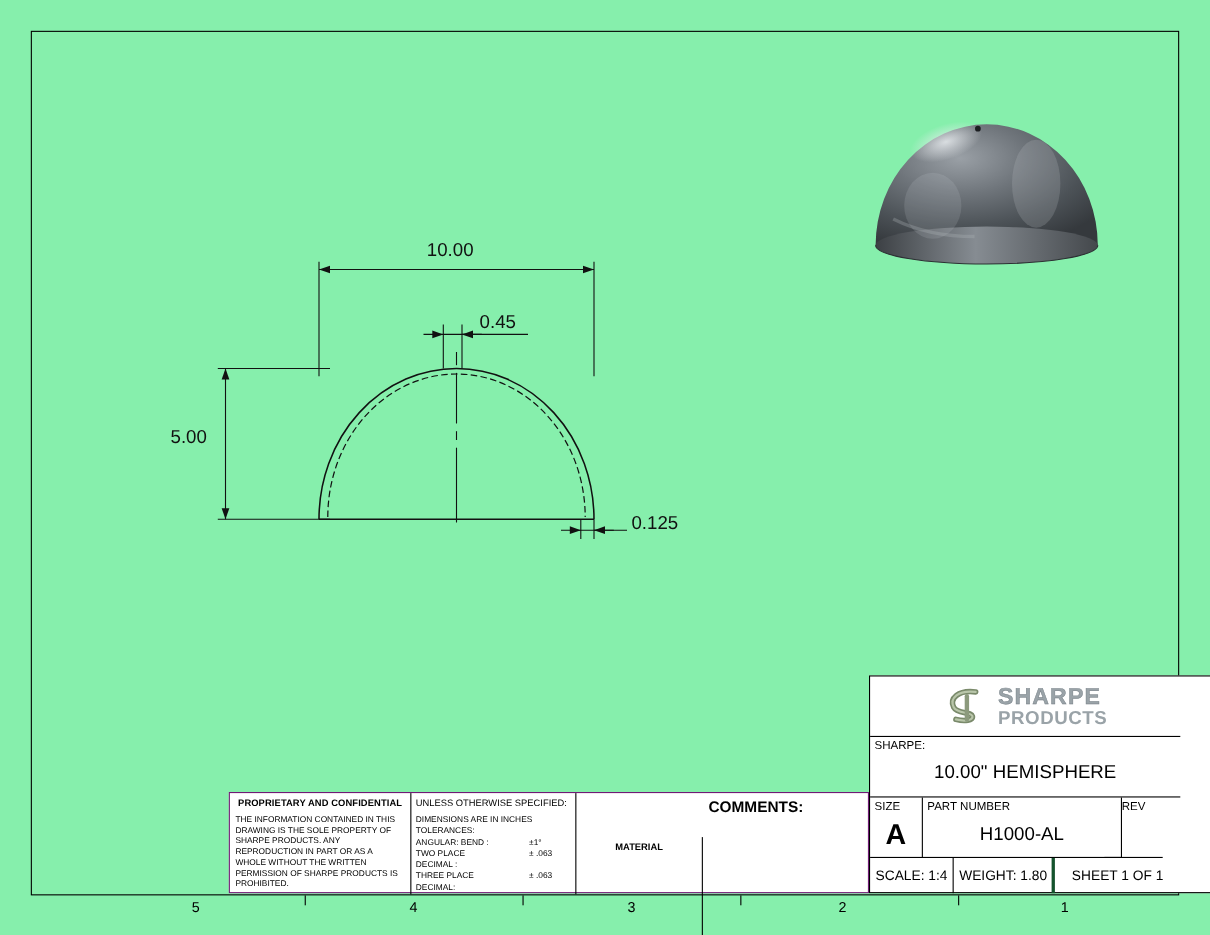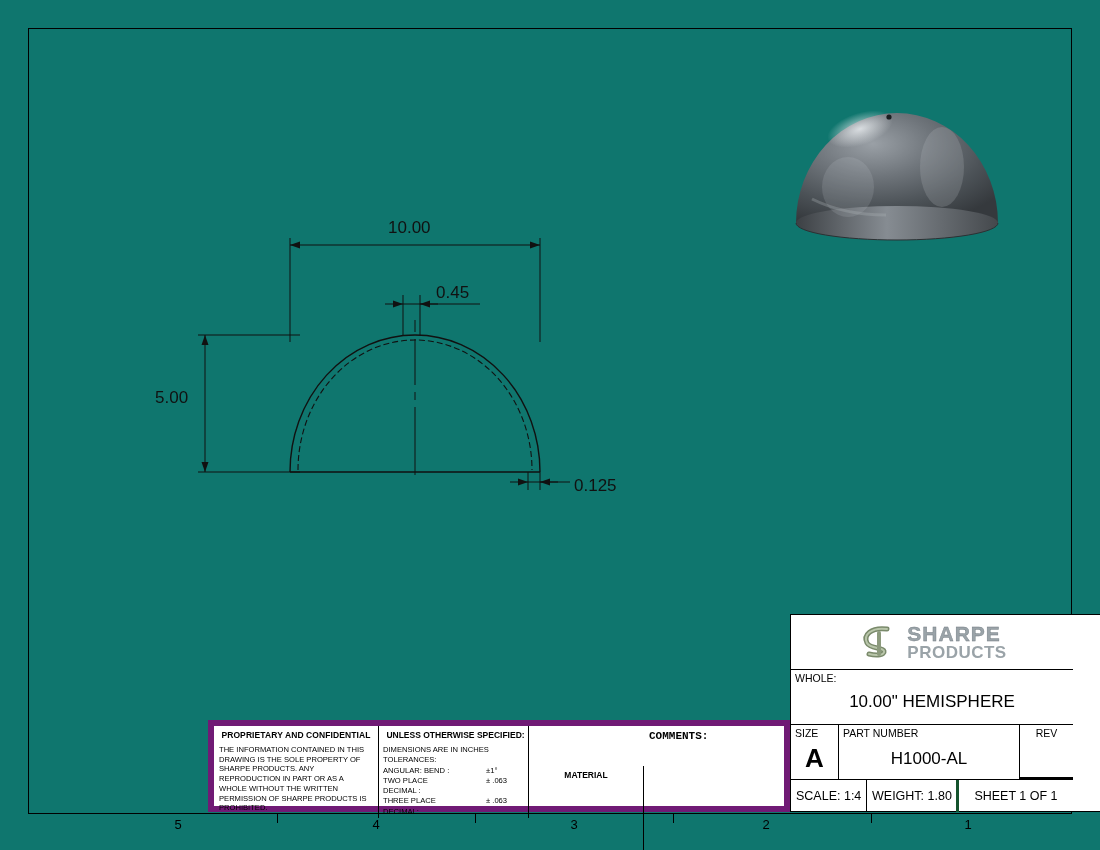--- a/index.html
+++ b/index.html
@@ -6,21 +6,21 @@
   html, body {
     margin: 0; padding: 0;
     width: 1100px; height: 850px;
     background: #ffffff;
     font-family: "Liberation Sans", sans-serif;
     overflow: hidden;
   }
   #sheet {
     position: relative;
     width: 1100px; height: 850px;
-    background: #0f766e;
+    background: #86efac;
   }
   
   .border-frame {
     position: absolute;
     left: 28px; top: 28px;
     width: 1044px; height: 786px;
     border: 1px solid #000;
   }
   
   .zone-label {
@@ -94,22 +94,22 @@
   }
   #pn-cell {
     position: absolute; left: 48px; top: 110px; width: 181px; height: 55px;
     border-right: 1px solid #000; border-bottom: 1px solid #000;
   }
   #pn-value {
     position: absolute; left: 0; right: 0; top: 24px;
     text-align: center; font-size: 17px; color: #000;
   }
   #rev-cell {
-    position: absolute; left: 229px; top: 110px; width: 53px; height: 55px;
-    border-bottom: 3px solid #000000;
+    position: absolute; left: 213px; top: 110px; width: 53px; height: 55px;
+    border-bottom: 1px solid #000000;
   }
   #rev-caption { position: absolute; left: 0; right: 0; top: 2px; text-align: center; font-size: 10.5px; }
   #scale-cell {
     position: absolute; left: 0; top: 165px; width: 76px; height: 32px;
     border-right: 1px solid #000;
     display: flex; align-items: center; padding-left: 5px;
     font-size: 12.5px;
   }
   #weight-cell {
     position: absolute; left: 76px; top: 165px; width: 92px; height: 32px;
@@ -121,57 +121,57 @@
     position: absolute; left: 168px; top: 165px; width: 114px; height: 32px;
     display: flex; align-items: center; justify-content: center;
     font-size: 12.5px;
   }
 
   
   #notesblock {
     position: absolute;
     left: 208px; top: 720px;
     width: 582px; height: 92px;
-    border: 6px solid #701a75;
+    border: 1px solid #701a75;
     background: #fff;
   }
   #prop-cell {
     position: absolute; left: 0; top: 0; width: 165px; height: 92px;
     border-right: 1px solid #000;
   }
   #prop-head {
     font-size: 8.5px; font-weight: bold; text-align: center;
     padding-top: 4px; letter-spacing: .1px;
   }
   #prop-body {
     font-size: 7.6px; line-height: 1.28; padding: 5px 5px 0 5px; color: #000;
   }
   #spec-cell {
     position: absolute; left: 165px; top: 0; width: 150px; height: 92px;
     border-right: 1px solid #000;
   }
-  #spec-head { font-size: 8.5px; font-weight: bold; padding: 4px 0 0 4px; text-align: center; }
+  #spec-head { font-size: 8.5px; font-weight: normal; padding: 4px 0 0 4px; }
   #spec-body { font-size: 7.6px; line-height: 1.35; padding: 5px 4px 0 4px; }
   .spec-row { display: flex; gap: 28px; }
   .spec-row .k { flex: 1; }
   .spec-row .v { width: 38px; }
   #mat-cell {
     position: absolute; left: 315px; top: 0; width: 115px; height: 92px;
     border-right: 1px solid #000;
     margin-top: 40px;
   }
   #mat-head { font-size: 8.5px; font-weight: bold; text-align: center; padding-top: 4px; }
   #mat-body {
     position: absolute; left: 0; right: 0; top: 34px;
     text-align: center; font-size: 15px; line-height: 1.2;
   }
   #comments-cell {
     position: absolute; left: 430px; top: 0; width: 152px; height: 92px;
   }
-  #comments-head { font-size: 11px; font-weight: bold; padding: 4px 0 0 5px; font-family: Liberation Mono, monospace; }
+  #comments-head { font-size: 14px; font-weight: bold; padding: 4px 0 0 5px; }
 </style>
 </head>
 <body>
 
 <div id="sheet">
 
   <div class="border-frame"></div>
 
   <div id="view2d">
     <svg width="560" height="330" viewBox="0 0 560 330">
@@ -210,21 +210,21 @@
 
       <line x1="265" y1="120" x2="265" y2="132" stroke="#111" stroke-width="1"></line>
       <line x1="265" y1="139" x2="265" y2="185" stroke="#111" stroke-width="1"></line>
       <line x1="265" y1="192" x2="265" y2="200" stroke="#111" stroke-width="1"></line>
       <line x1="265" y1="207" x2="265" y2="275" stroke="#111" stroke-width="1"></line>
     </svg>
 
     <span class="dimtext" style="left:238px; top:18px;">10.00</span>
     <span class="dimtext" style="left:286px; top:83px;">0.45</span>
     <span class="dimtext" style="left:5px; top:188px;">5.00</span>
-    <span class="dimtext" style="left:424px; top:276px;">0.125</span>
+    <span class="dimtext" style="left:424px; top:266px;">0.125</span>
   </div>
 
   <div id="iso">
     <svg width="215" height="150" viewBox="0 0 215 150">
       <defs>
         <radialGradient id="domeGrad" cx="38%" cy="28%" r="78%">
           <stop offset="0%" stop-color="#9aa0a6"></stop>
           <stop offset="38%" stop-color="#6f757b"></stop>
           <stop offset="72%" stop-color="#4c5257"></stop>
           <stop offset="100%" stop-color="#35393d"></stop>
@@ -262,21 +262,21 @@
         <path d="M30,5 C14,3 6,11 10,19 C13,25 26,23 27,27 C28,31 20,32 12,30" fill="none" stroke="#b9c6aa" stroke-width="2" stroke-linecap="round"></path>
         <path d="M22,9 L22,30" stroke="#8c9a7d" stroke-width="4" stroke-linecap="round"></path>
       </svg>
       <div style="line-height:1;">
         <div style="font-size:21px; font-weight:bold; letter-spacing:1px; color:#9aa3a8; -webkit-text-stroke:0.4px #707a80;">SHARPE</div>
         <div style="font-size:17px; font-weight:bold; letter-spacing:0.5px; color:#9aa3a8;">PRODUCTS</div>
       </div>
     </div>
 
     <div id="title-cell">
-      <span class="cell-caption">WHOLE:</span>
+      <span class="cell-caption">SHARPE:</span>
       <div id="title-value">10.00" HEMISPHERE</div>
     </div>
 
     <div id="size-cell">
       <span class="cell-caption">SIZE</span>
       <div id="size-value">A</div>
     </div>
 
     <div id="pn-cell">
       <span class="cell-caption">PART NUMBER</span>

